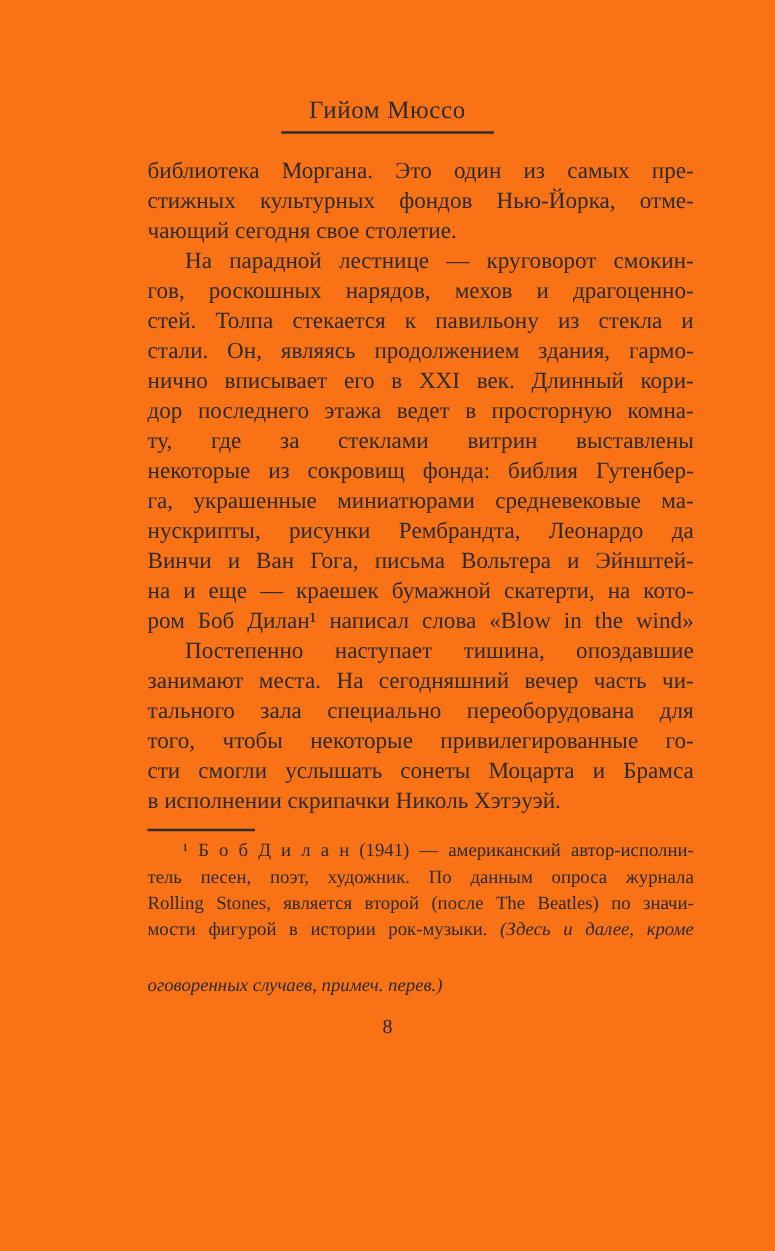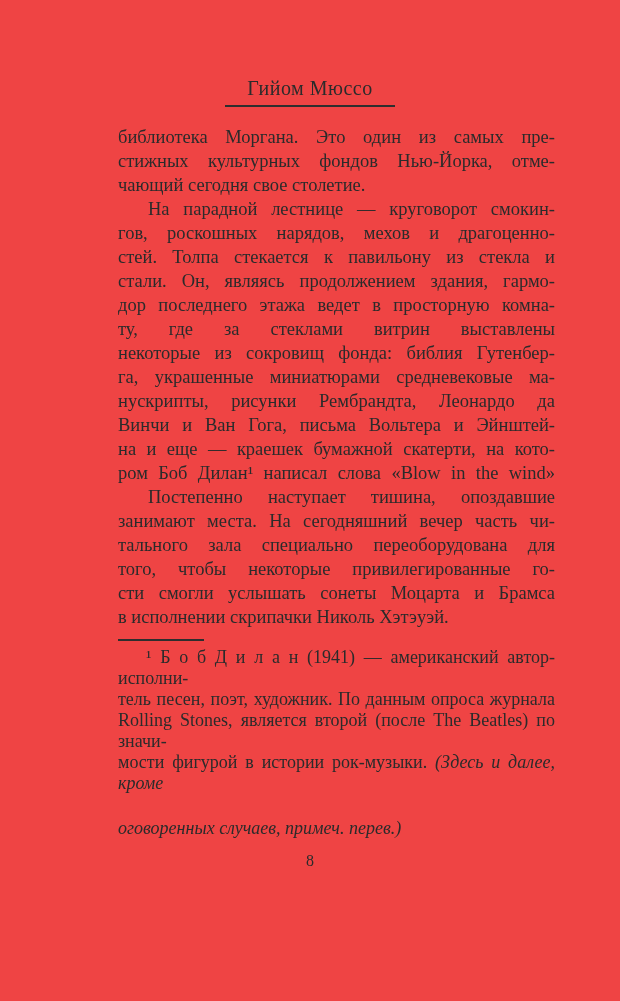--- a/index.html
+++ b/index.html
@@ -1,20 +1,20 @@
 <!DOCTYPE html>
 <html lang="ru"><head>
 <meta charset="utf-8">
 <style>
   html, body { margin: 0; padding: 0; }
   .page {
     position: relative;
     width: 620px;
     height: 1001px;
-    background: #ef4444;
+    background: #f97316;
     overflow: hidden;
     font-family: "Liberation Serif", serif;
     color: #2b2b2b;
   }
   .running-header {
     padding-top: 76px;
     text-align: center;
     font-size: 20px;
     line-height: 24px;
     letter-spacing: 0.5px;
@@ -45,21 +45,21 @@
     width: 86px;
     height: 2px;
     background: #2e2e2e;
     margin: 10px 0 6px 118px;
   }
   .footnote {
     width: 437px;
     margin-left: 118px;
   }
   .fn-line {
-    font-size: 18px;
+    font-size: 15px;
     line-height: 21px;
     text-align: justify;
     text-align-last: justify;
   }
   .fn-line.lastline {
     text-align: center;
     text-align-last: left;
     margin-top: 24px;
   }
   .fn-line.indent { text-indent: 28px; }
@@ -86,20 +86,21 @@
       <div class="jline">библиотека Моргана. Это один из самых пре-</div>
       <div class="jline">стижных культурных фондов Нью-Йорка, отме-</div>
       <div class="jline lastline">чающий сегодня свое столетие.</div>
     </div>
 
     <div>
       <div class="jline indent">На парадной лестнице — круговорот смокин-</div>
       <div class="jline">гов, роскошных нарядов, мехов и драгоценно-</div>
       <div class="jline">стей. Толпа стекается к павильону из стекла и</div>
       <div class="jline">стали. Он, являясь продолжением здания, гармо-</div>
+      <div class="jline">нично вписывает его в XXI век. Длинный кори-</div>
       <div class="jline">дор последнего этажа ведет в просторную комна-</div>
       <div class="jline">ту, где за стеклами витрин выставлены</div>
       <div class="jline">некоторые из сокровищ фонда: библия Гутенбер-</div>
       <div class="jline">га, украшенные миниатюрами средневековые ма-</div>
       <div class="jline">нускрипты, рисунки Рембрандта, Леонардо да</div>
       <div class="jline">Винчи и Ван Гога, письма Вольтера и Эйнштей-</div>
       <div class="jline">на и еще — краешек бумажной скатерти, на кото-</div>
       <div class="jline">ром Боб Дилан¹ написал слова «Blow in the wind»</div>
     </div>
 

